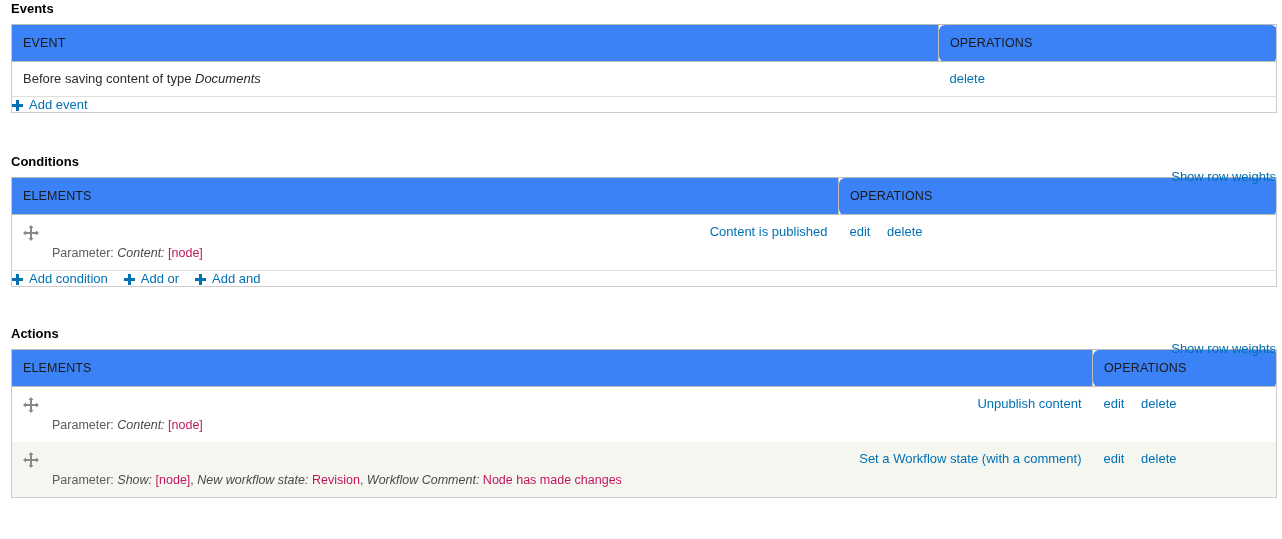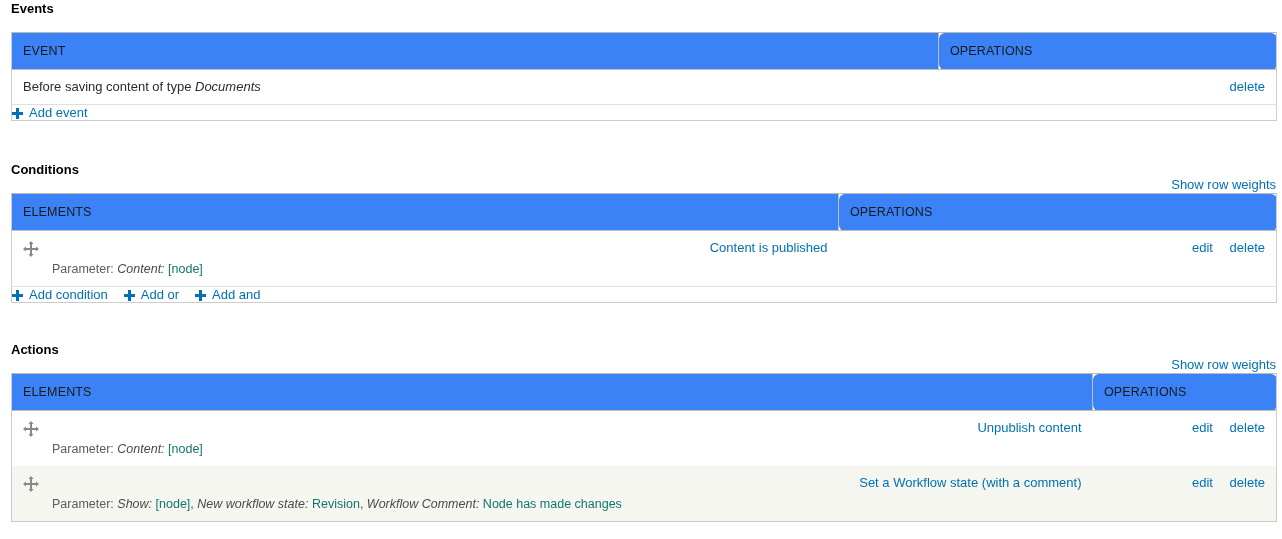--- a/index.html
+++ b/index.html
@@ -20,21 +20,21 @@
     position: relative;
     width: 1282px;
     padding-left: 11px;
     padding-right: 6px;
     box-sizing: border-box;
   }
 
   
   .section-head {
     position: relative;
-    height: 32px;
+    height: 24px;
   }
   .section-title {
     font-size: 13px;
     font-weight: bold;
     color: #000000;
     line-height: 14px;
     padding-top: 2px;
     display: inline-block;
   }
   .row-weights-toggle {
@@ -80,21 +80,20 @@
   }
   tr.data-row td { border-bottom: 1px solid #e3e3dd; }
   tr.data-row.striped td { background: #f6f6f1; }
   tr.data-row.plain-row td { border-bottom: 1px solid #e0e0da; }
 
   .cell-pad {
     padding: 9px 11px 9px 11px;
   }
   .cell-pad.ops {
     padding-left: 11px;
-    text-align: right;
   }
 
   
   .element-line {
     display: flex;
     align-items: flex-start;
     line-height: 16px;
     justify-content: space-between;
   }
   .drag-handle {
@@ -123,21 +122,21 @@
     margin-left: 29px;
     font-size: 12.5px;
     color: #5c5c5c;
     line-height: 15px;
   }
   .param-line .plabel { color: #5c5c5c; }
   .param-line em {
     font-style: italic;
     color: #4a4a4a;
   }
-  .param-line .pval { color: #0f766e; }
+  .param-line .pval { color: #be185d; }
 
   
   .ops-links { line-height: 16px; white-space: nowrap; }
   .ops-links a {
     color: #0071b3;
     text-decoration: none;
     font-size: 13px;
     margin-right: 13px;
     cursor: pointer;
   }

